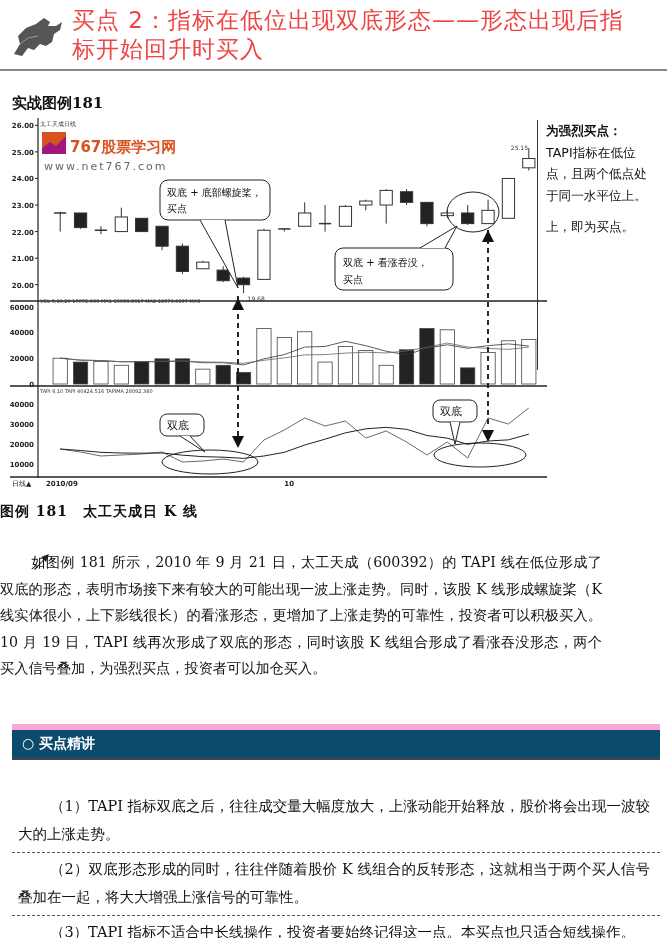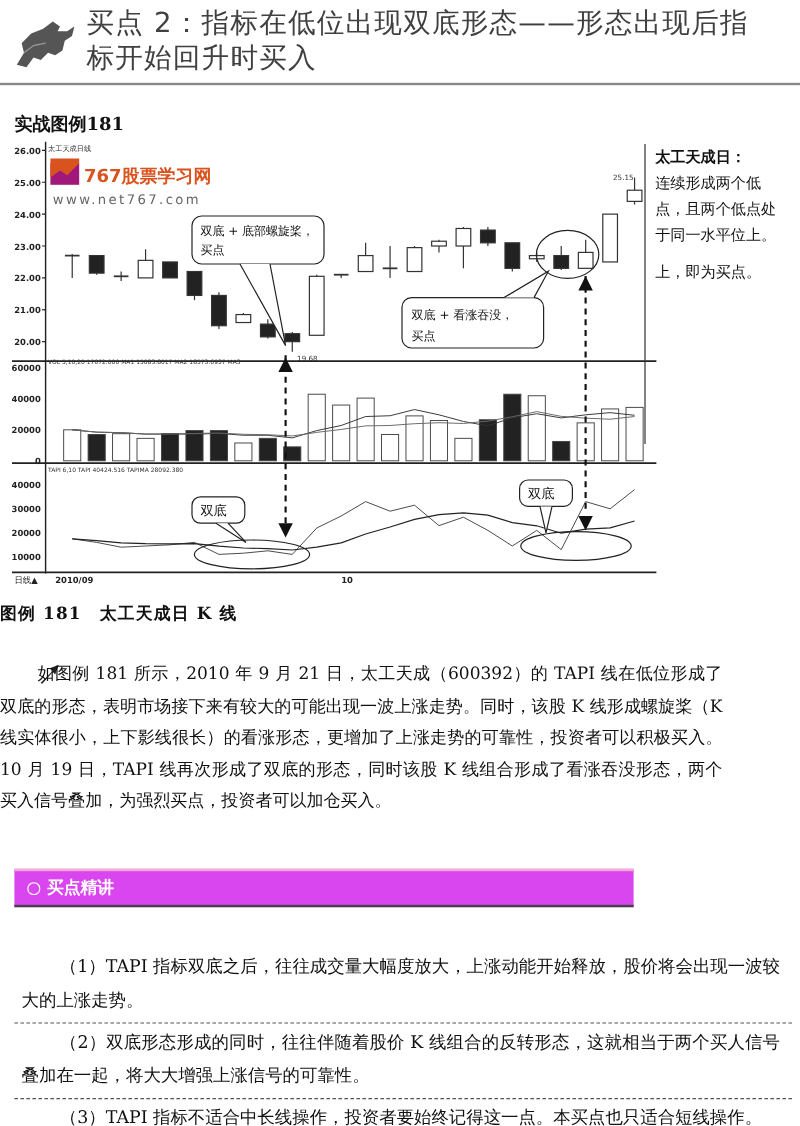--- a/index.html
+++ b/index.html
@@ -1,26 +1,26 @@
 <!DOCTYPE html>
 <html><head>
 <meta charset="utf-8">
 <style>
   html,body{margin:0;padding:0;background:#fff;}
   body{width:667px;height:938px;position:relative;overflow:hidden;font-family:"DejaVu Sans","Liberation Sans",sans-serif;color:#111;}
   .header{position:absolute;left:0;top:0;width:667px;height:72px;}
   .bull{position:absolute;left:10px;top:14px;width:56px;height:46px;}
-  .title{position:absolute;left:72px;top:6px;width:590px;font-size:23px;line-height:29px;color:#404040;letter-spacing:1px;font-family:"DejaVu Sans",sans-serif;}
+  .title{position:absolute;left:72px;top:6px;width:590px;font-size:23px;line-height:29px;color:#ef4444;letter-spacing:1px;font-family:"DejaVu Sans",sans-serif;}
   .hdr-rule{position:absolute;left:0;top:69px;width:667px;height:2px;background:#888;}
   .case-title{position:absolute;left:12px;top:94px;font-size:15px;font-weight:bold;font-family:"DejaVu Serif",serif;}
   .chart{position:absolute;left:10px;top:118px;width:650px;height:372px;}
   .caption{position:absolute;left:0;width:667px;top:503px;text-align:left;font-size:14px;font-weight:bold;font-family:"DejaVu Serif",serif;letter-spacing:1px;}
   .para{position:absolute;left:50px;top:549px;width:602px;font-size:14.2px;line-height:26.5px;font-family:"DejaVu Serif",serif;text-align:justify;}
   .para-icon{position:absolute;left:32px;top:553px;width:18px;height:18px;}
-  .bar{position:absolute;left:12px;top:724px;width:516px;height:28px;background:#d946ef;border-top:2px solid #f9a8d4;border-bottom:2px solid #444;}
+  .bar{position:absolute;left:12px;top:724px;width:648px;height:28px;background:#0c4a6e;border-top:6px solid #f9a8d4;border-bottom:2px solid #444;}
   .bar-label{position:absolute;left:10px;top:5px;font-size:14px;font-weight:bold;color:#fff;font-family:"DejaVu Sans",sans-serif;}
   .pts{position:absolute;left:12px;top:760px;width:648px;margin-top:30px;}
   .pt{font-size:14.5px;line-height:28px;font-family:"DejaVu Serif",serif;text-indent:2.2em;padding:2px 10px 4px 6px;border-bottom:1px dashed #555;text-align:justify;}
   .pt:last-child{border-bottom:3px solid #333;}
   .side-box{position:absolute;left:537px;top:120px;width:124px;height:250px;border-left:1px solid #333;}
   .side-box p{margin:0;font-size:12.6px;line-height:21.5px;padding-left:8px;font-family:"DejaVu Sans",sans-serif;}
   svg text{font-family:"DejaVu Sans",sans-serif;}
 </style>
 </head>
 <body>
@@ -173,22 +173,22 @@
     <polygon points="222,318 234,318 228,330" fill="#111"></polygon>
     <line x1="478" y1="112" x2="478" y2="310" stroke="#111" stroke-width="1.8" stroke-dasharray="5,4"></line>
     <polygon points="472,124 484,124 478,112" fill="#111"></polygon>
     <polygon points="472,312 484,312 478,324" fill="#111"></polygon>
     <text x="2" y="368" font-size="7" fill="#222">日线▲</text>
     <text x="36" y="368" font-size="7" fill="#222" font-weight="bold">2010/09</text>
     <text x="274.3125" y="368" font-size="7" fill="#222" font-weight="bold">10</text>
   </svg>
 
 <div class="side-box">
-  <p style="font-weight:bold">太工天成日：</p>
-  <p>连续形成两个低</p>
+  <p style="font-weight:bold">为强烈买点：</p>
+  <p>TAPI指标在低位</p>
   <p>点，且两个低点处</p>
   <p>于同一水平位上。</p>
   <p style="height:10px"></p>
   <p>上，即为买点。</p>
 </div>
 
 <div class="caption">图例 181　太工天成日 K 线</div>
 
 <svg class="para-icon" viewBox="0 0 18 18">
   <path d="M2 16 L12 6 L9 4 L17 1 L14 9 L12 7 L3 17 Z" fill="#222"></path>

